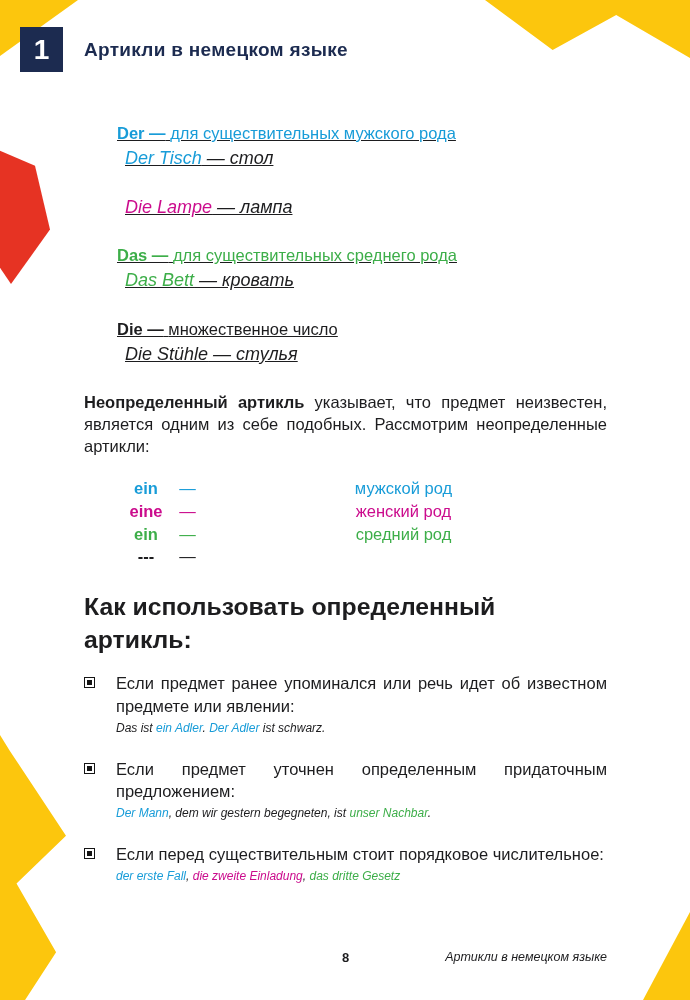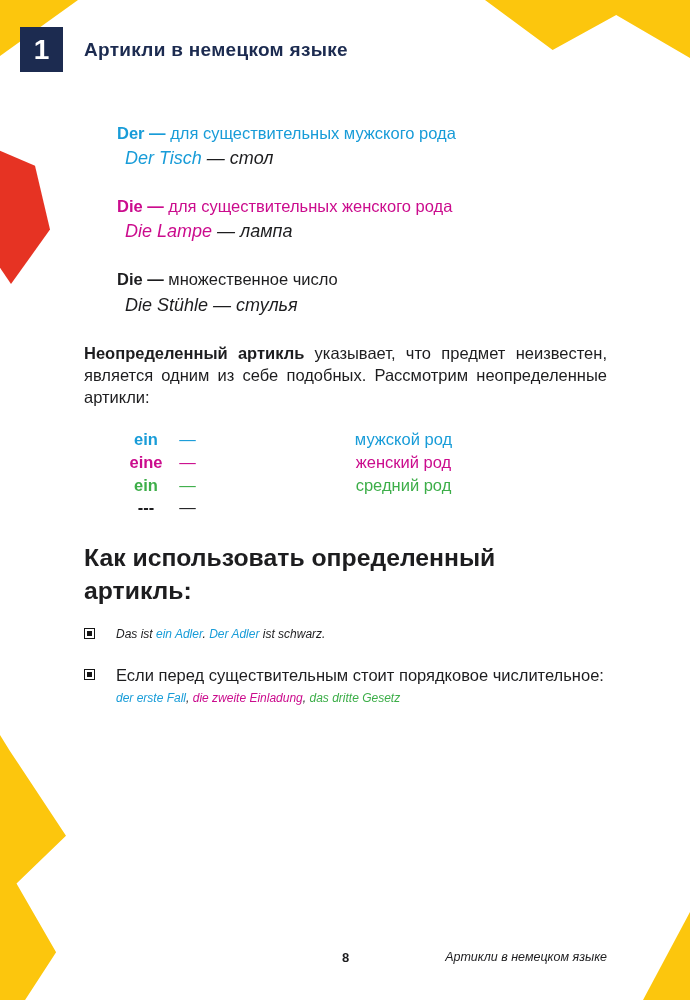--- a/index.html
+++ b/index.html
@@ -29,21 +29,21 @@
     padding:27px 0 0 20px;}
   .chapter-badge{width:43px;height:45px;background:var(--navy);color:#fff;
     display:flex;align-items:center;justify-content:center;
     font-size:28px;font-weight:bold;}
   .page-title{font-size:19px;font-weight:bold;color:var(--navy);letter-spacing:.3px;}
 
   
   .content{position:relative;z-index:1;padding:0 83px 0 84px;font-size:16.5px;line-height:1.34;}
 
   .articles{margin-top:50px;margin-left:33px;}
-  .entry{margin-bottom:25px;}
+  .entry{margin-bottom:25px;text-decoration:underline;}
   .entry-line{margin-bottom:2px;}
   .entry-term{font-weight:bold;}
   .entry-example{font-size:18px;margin-left:8px;}
   .entry-example em{font-style:italic;}
 
   .c-blue{color:var(--blue);} .c-magenta{color:var(--magenta);}
   .c-green{color:var(--green);} .c-dark{color:var(--dark);}
 
   .para{margin-top:16px;text-align:justify;}
   .para strong{font-weight:bold;}
@@ -90,24 +90,27 @@
   <main class="content">
 
     <section class="articles">
 
       <div class="entry">
         <p class="entry-line c-blue"><strong class="entry-term">Der —</strong> <span>для существительных мужского рода</span></p>
         <p class="entry-example"><em class="c-blue">Der Tisch</em><em class="c-dark"> — стол</em></p>
       </div>
 
       <div class="entry">
-        <p class="entry-line c-magenta"><strong class="entry-term">Die —</strong> <span>для существительных женского рода</span></p>
         <p class="entry-example"><em class="c-magenta">Die Lampe</em><em class="c-dark"> — лампа</em></p>
       </div>
 
+      <div class="entry">
+        <p class="entry-line c-green"><strong class="entry-term">Das —</strong> <span>для существительных среднего рода</span></p>
+        <p class="entry-example"><em class="c-green">Das Bett</em><em class="c-dark"> — кровать</em></p>
+      </div>
 
       <div class="entry">
         <p class="entry-line c-dark"><strong class="entry-term">Die —</strong> <span>множественное число</span></p>
         <p class="entry-example"><em class="c-dark">Die Stühle</em><em class="c-dark"> — стулья</em></p>
       </div>
 
     </section>
 
     <p class="para"><strong>Неопределенный артикль</strong><span> указывает, что предмет неизвестен, является одним из себе подобных. Рассмотрим неопределенные артикли:</span></p>
 
@@ -131,24 +134,32 @@
         <span class="indef-term">---</span>
           <span class="indef-dash">—</span>
       </div>
     </section>
 
     <h2 class="rules-heading">Как использовать определенный артикль:</h2>
 
     <div class="rule">
       <span class="bullet"></span>
       <div class="rule-body">
+        <p class="rule-text">Если предмет ранее упоминался или речь идет об известном предмете или явлении:</p>
         <p class="rule-example"><em class="c-dark">Das ist </em><em class="c-blue">ein Adler</em><em class="c-dark">. </em><em class="c-blue">Der Adler</em><em class="c-dark"> ist schwarz.</em></p>
       </div>
     </div>
 
+    <div class="rule">
+      <span class="bullet"></span>
+      <div class="rule-body">
+        <p class="rule-text">Если предмет уточнен определенным придаточным предложением:</p>
+        <p class="rule-example"><em class="c-blue">Der Mann</em><em class="c-dark">, dem wir gestern begegneten, ist </em><em class="c-green">unser Nachbar</em><em class="c-dark">.</em></p>
+      </div>
+    </div>
 
     <div class="rule">
       <span class="bullet"></span>
       <div class="rule-body">
         <p class="rule-text">Если перед существительным стоит порядковое числительное:</p>
         <p class="rule-example"><em class="c-blue">der erste Fall</em><em class="c-dark">, </em><em class="c-magenta">die zweite Einladung</em><em class="c-dark">, </em><em class="c-green">das dritte Gesetz</em></p>
       </div>
     </div>
 
   </main>

